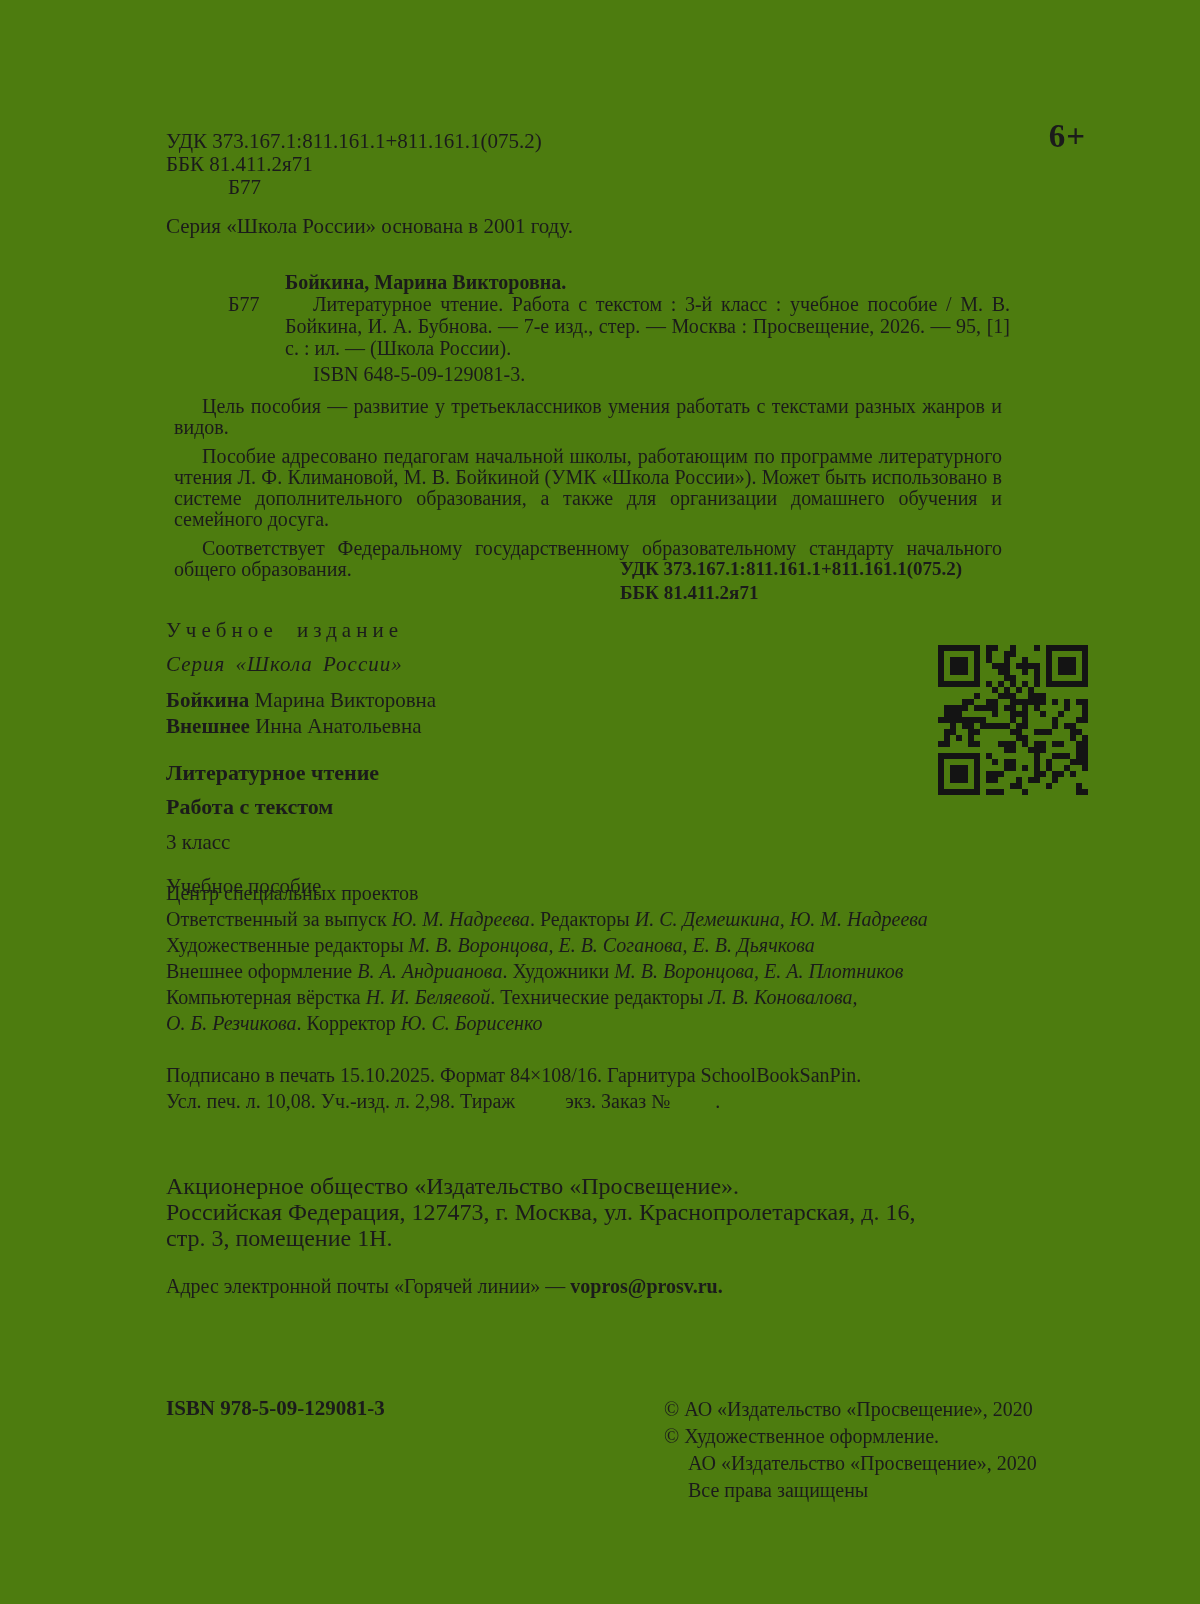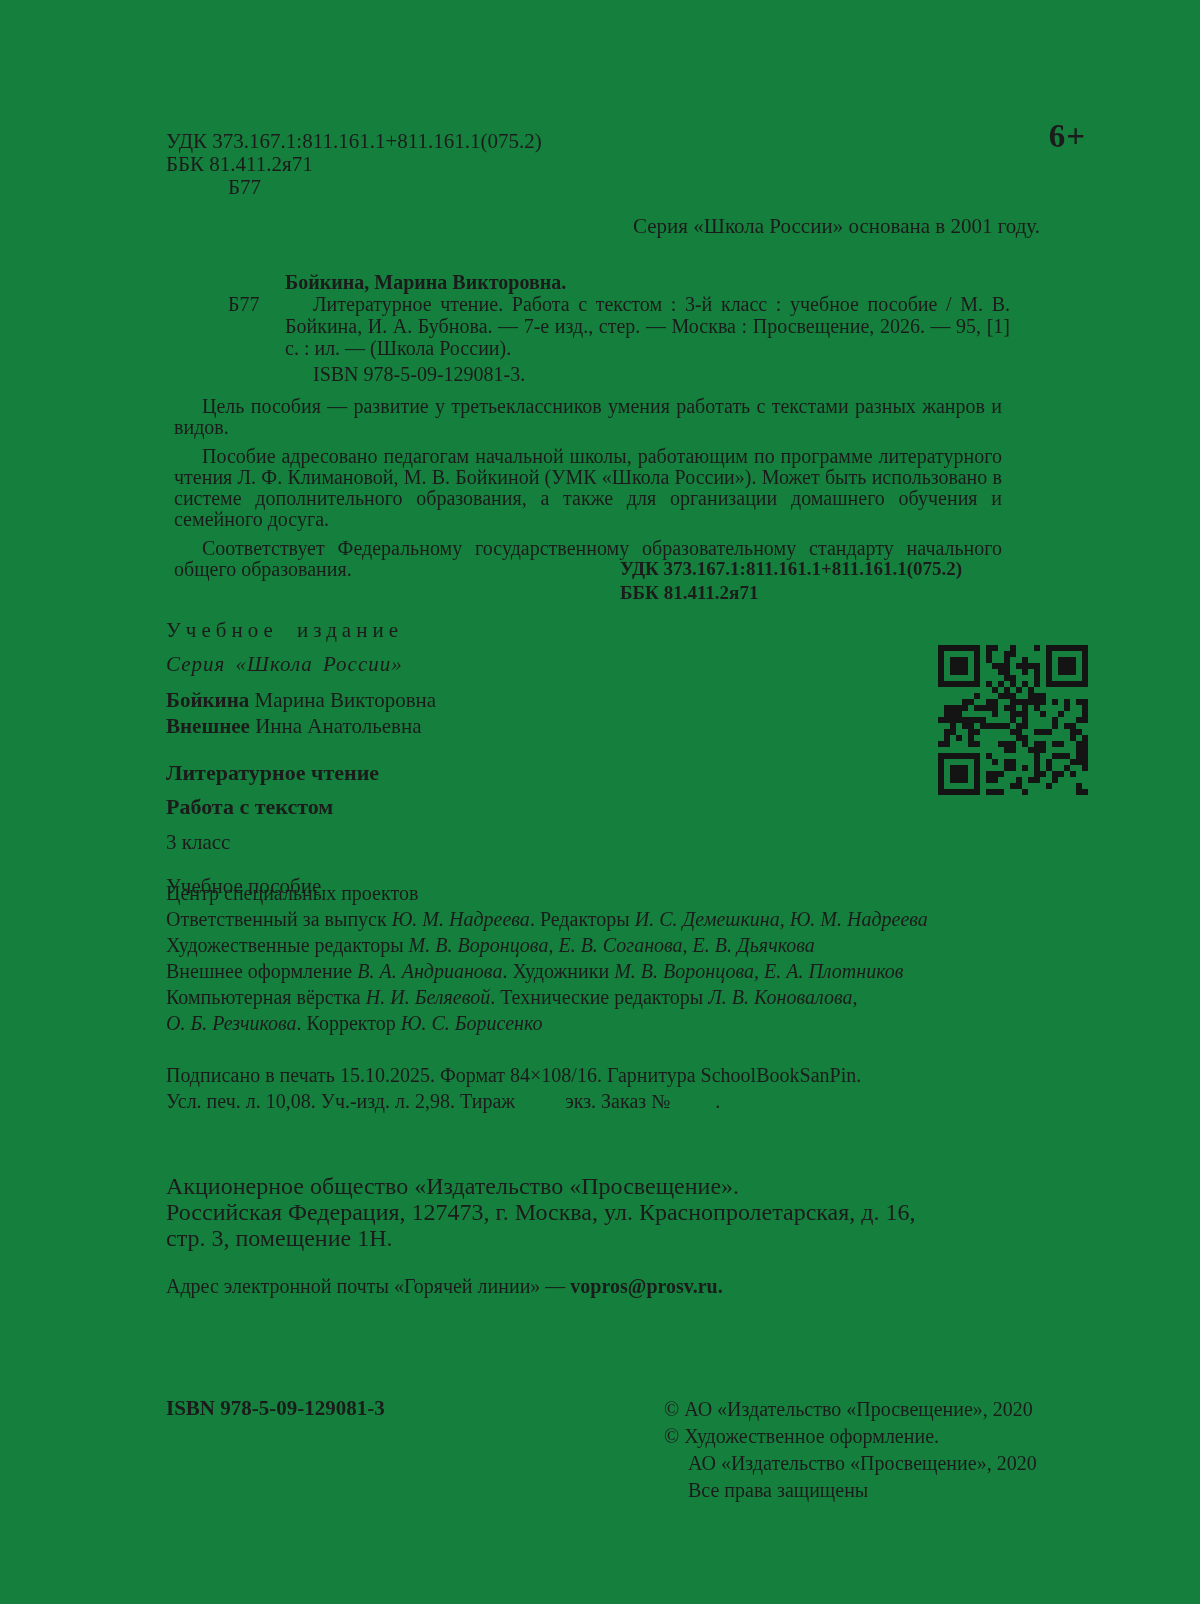--- a/index.html
+++ b/index.html
@@ -1,28 +1,28 @@
 <!DOCTYPE html>
 <html><head>
 <meta charset="utf-8">
 <style>
   html,body{margin:0;padding:0;background:#e8e8e8;}
   .page{
     position:relative;
     width:1200px;height:1604px;
     margin:0 auto;
-    background:#15803d;
+    background:#4d7c0f;
     color:#1b1b1b;
     font-family:"Liberation Serif","DejaVu Serif",serif;
     overflow:hidden;
   }
   .abs{position:absolute;}
   .bold{font-weight:bold;}
   .it{font-style:italic;}
-  .center{text-align:right;}
+  .center{text-align:left;}
   .just{text-align:justify;}
 
   
   .codes{left:166px;top:130px;font-size:21px;line-height:23px;}
   .codes .b77{margin-left:62px;}
 
   .age{left:1000px;top:118px;width:86px;text-align:right;font-size:33px;font-weight:bold;letter-spacing:1px;}
 
   .series-note{left:166px;top:214px;width:874px;font-size:21px;}
 
@@ -77,21 +77,21 @@
 
   <div class="abs age">6+</div>
 
   <div class="abs series-note center">Серия «Школа России» основана в 2001 году.</div>
 
   <div class="abs card">
     <div class="code">Б77</div>
     <div class="body">
       <div class="bold">Бойкина, Марина Викторовна.</div>
       <p class="desc just">Литературное чтение. Работа с текстом : 3-й класс : учебное пособие / М. В. Бойкина, И. А. Бубнова. — 7-е изд., стер. — Москва : Просвещение, 2026. — 95, [1] с. : ил. — (Школа России).</p>
-      <div class="isbn">ISBN 978-5-09-129081-3.</div>
+      <div class="isbn">ISBN 648-5-09-129081-3.</div>
     </div>
   </div>
 
   <div class="abs annotation">
     <p class="just">Цель пособия — развитие у третьеклассников умения работать с текстами разных жанров и видов.</p>
     <p class="just">Пособие адресовано педагогам начальной школы, работающим по программе литературного чтения Л. Ф. Климановой, М. В. Бойкиной (УМК «Школа России»). Может быть использовано в системе дополнительного образования, а также для организации домашнего обучения и семейного досуга.</p>
     <p class="just">Соответствует Федеральному государственному образовательному стандарту начального общего образования.</p>
   </div>
 
   <div class="abs codes-bottom">

